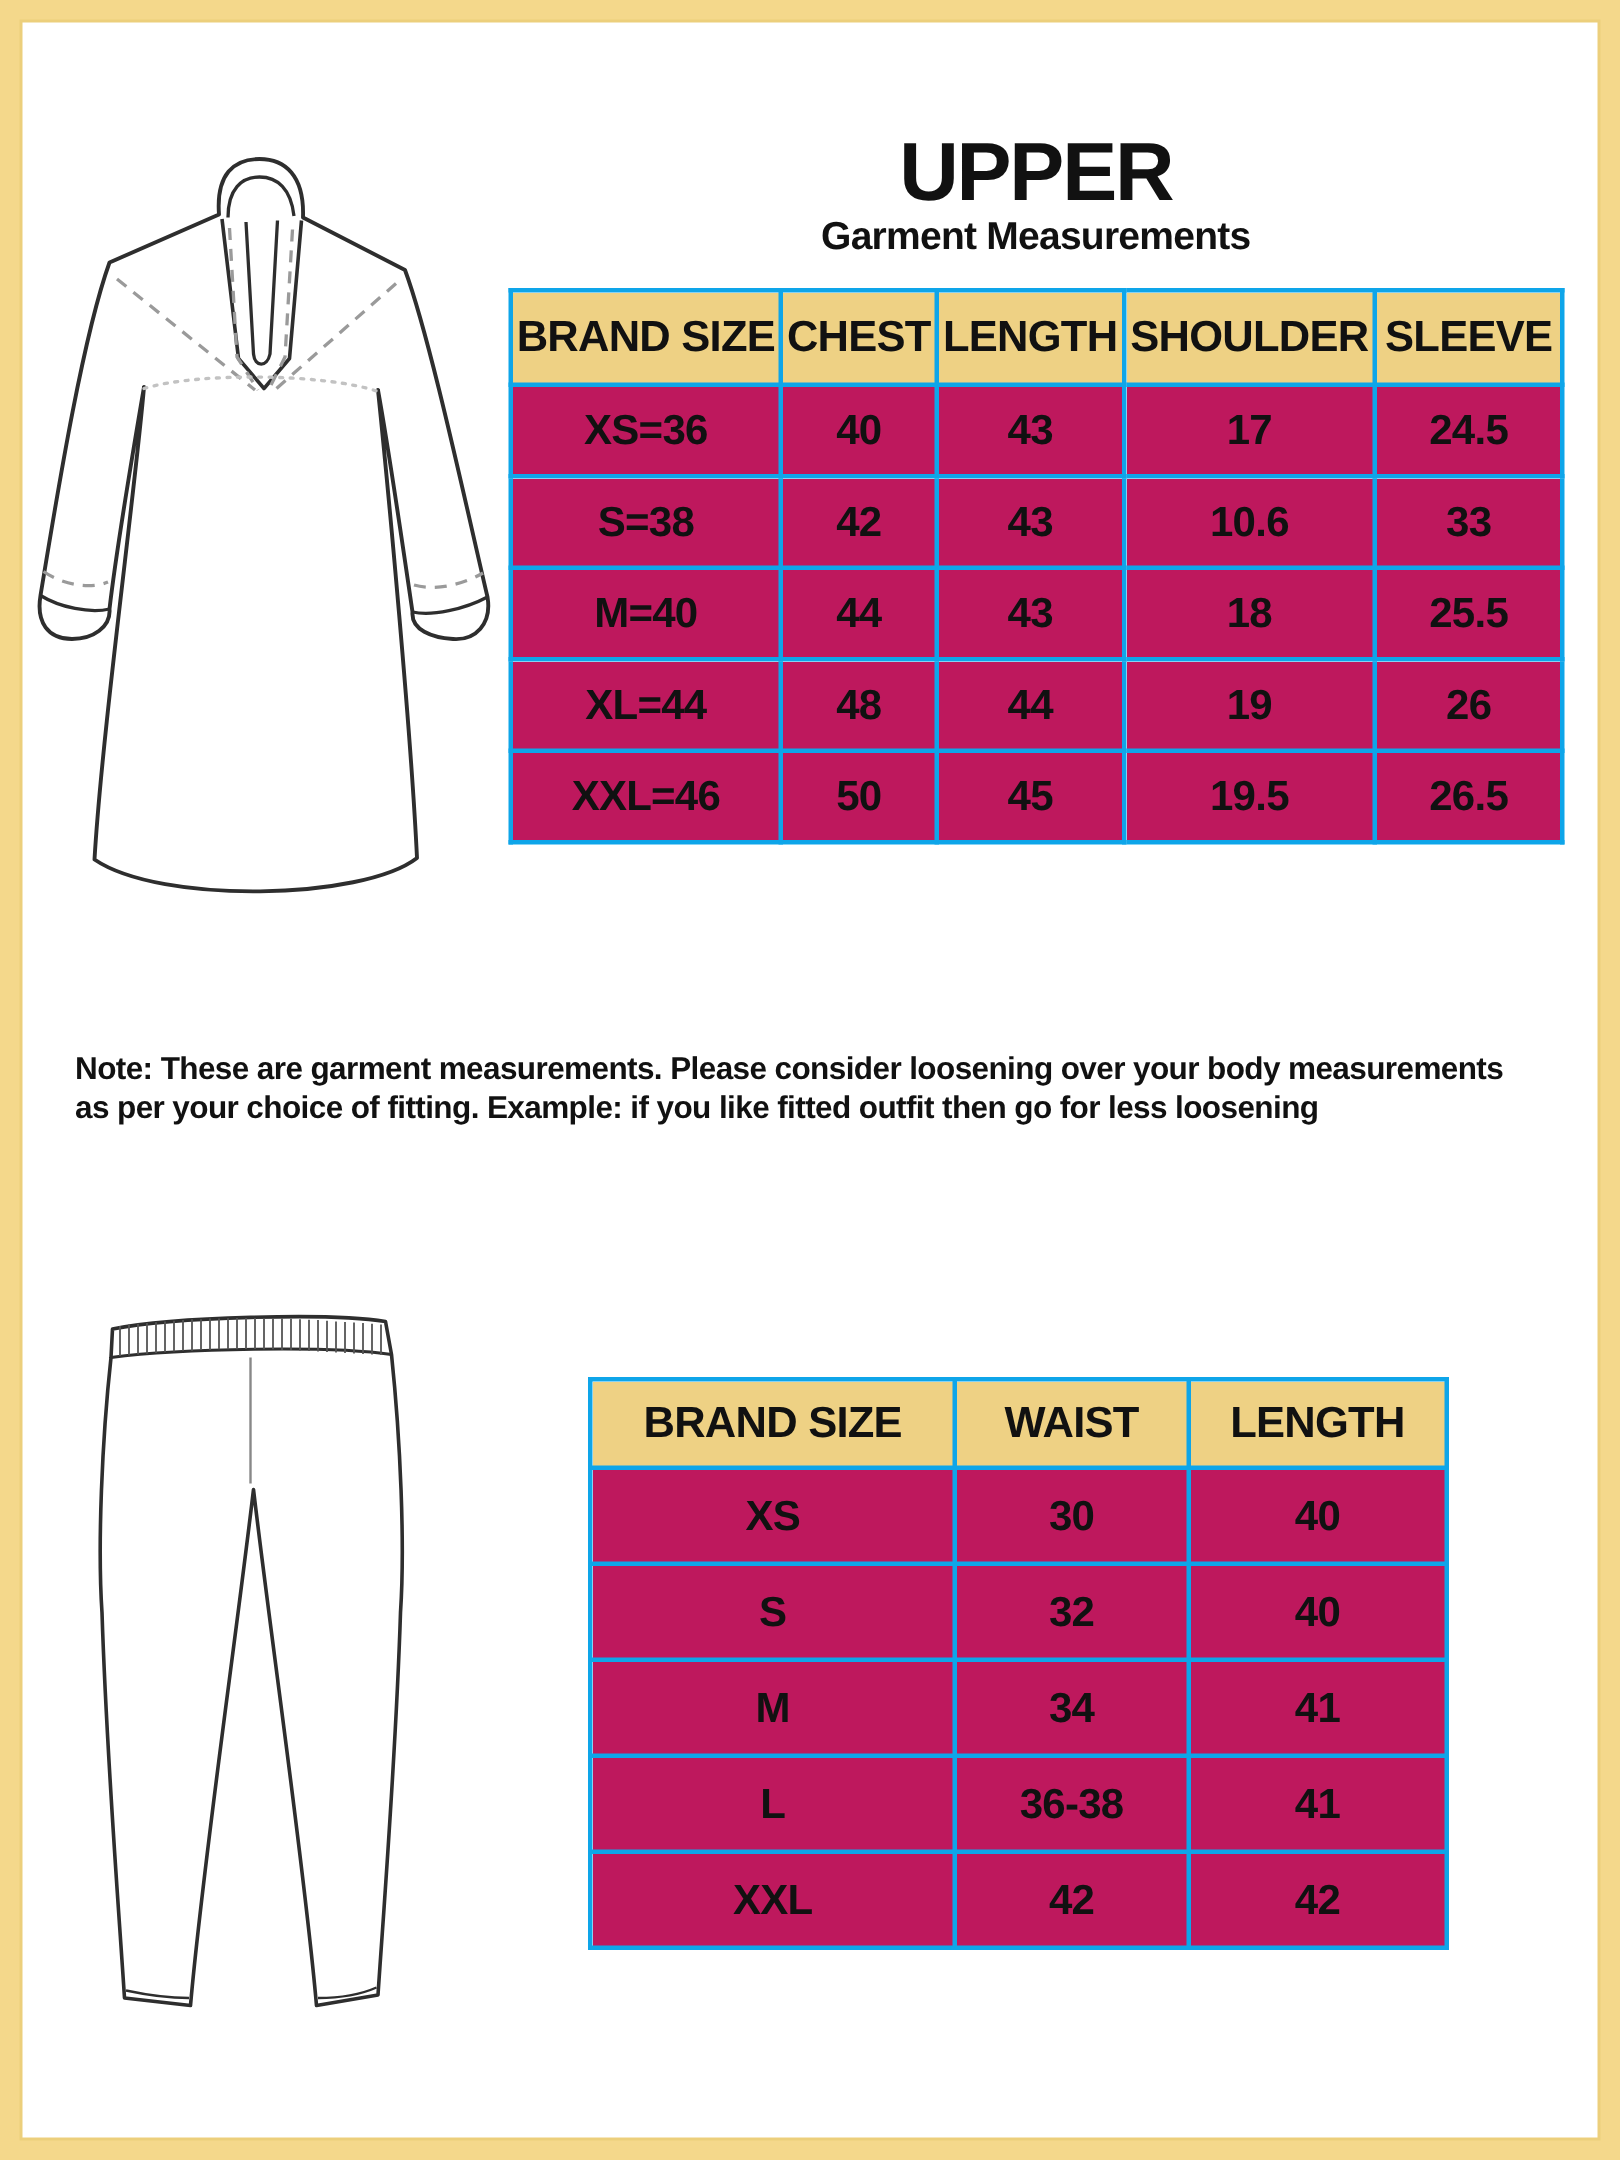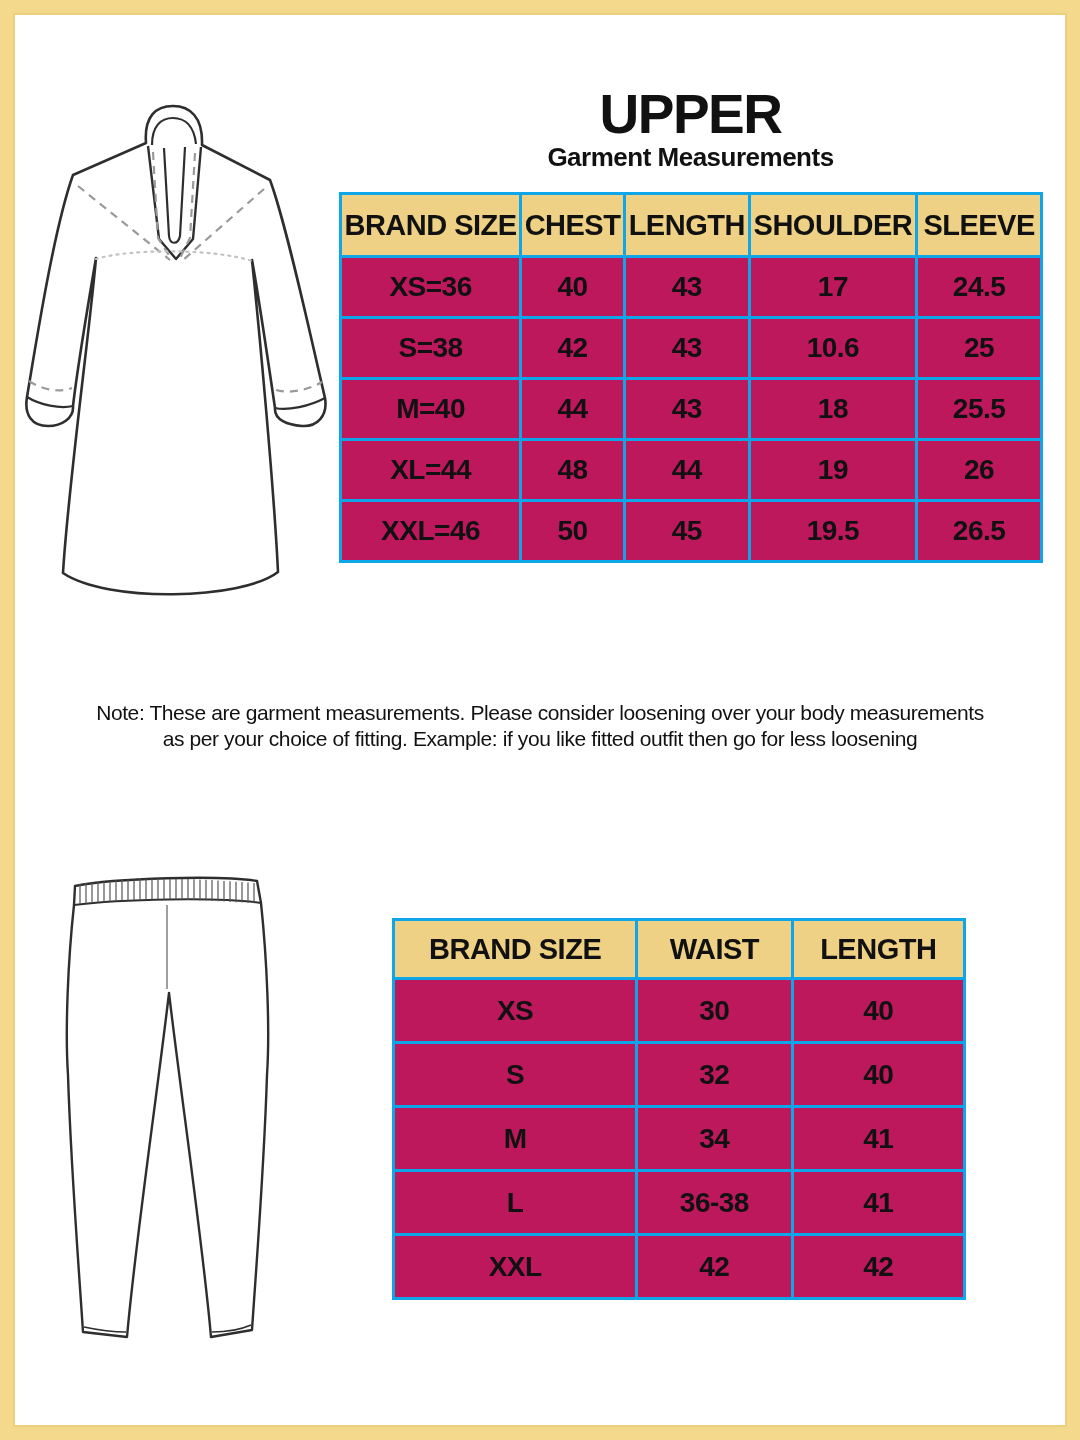--- a/index.html
+++ b/index.html
@@ -20,22 +20,22 @@
   table{border-collapse:collapse;table-layout:fixed;position:absolute;}
   .tbl-upper{left:339px;top:192px;width:704px;}
   .tbl-lower{left:392px;top:918px;width:574px;}
   th,td{border:3px solid #0ea5e9;text-align:center;font-weight:700;padding:0;
     letter-spacing:-0.5px;overflow:hidden;}
   th{background:#eed184;font-size:29px;height:60px;}
   td{background:#be185d;font-size:28px;height:58px;}
   .tbl-lower th{height:56px;}
   .tbl-lower td{height:61px;}
 
-  .note{position:absolute;left:50px;top:700px;width:980px;text-align:center;
-    font-weight:400;font-size:21px;line-height:26px;letter-spacing:-0.4px;}
+  .note{position:absolute;left:50px;top:700px;width:980px;text-align:left;
+    font-weight:700;font-size:21px;line-height:26px;letter-spacing:-0.4px;}
 
   .art{position:absolute;}
   .art-kurta{left:12px;top:98px;width:330px;height:558px;}
   .art-pants{left:30px;top:860px;width:330px;height:560px;}
 </style>
 </head>
 <body>
 
 <div class="page">
   <div class="frame"></div>
@@ -87,21 +87,21 @@
         <td>40</td>
         <td>43</td>
         <td>17</td>
         <td>24.5</td>
       </tr>
       <tr>
         <td>S=38</td>
         <td>42</td>
         <td>43</td>
         <td>10.6</td>
-        <td>25</td>
+        <td>33</td>
       </tr>
       <tr>
         <td>M=40</td>
         <td>44</td>
         <td>43</td>
         <td>18</td>
         <td>25.5</td>
       </tr>
       <tr>
         <td>XL=44</td>

